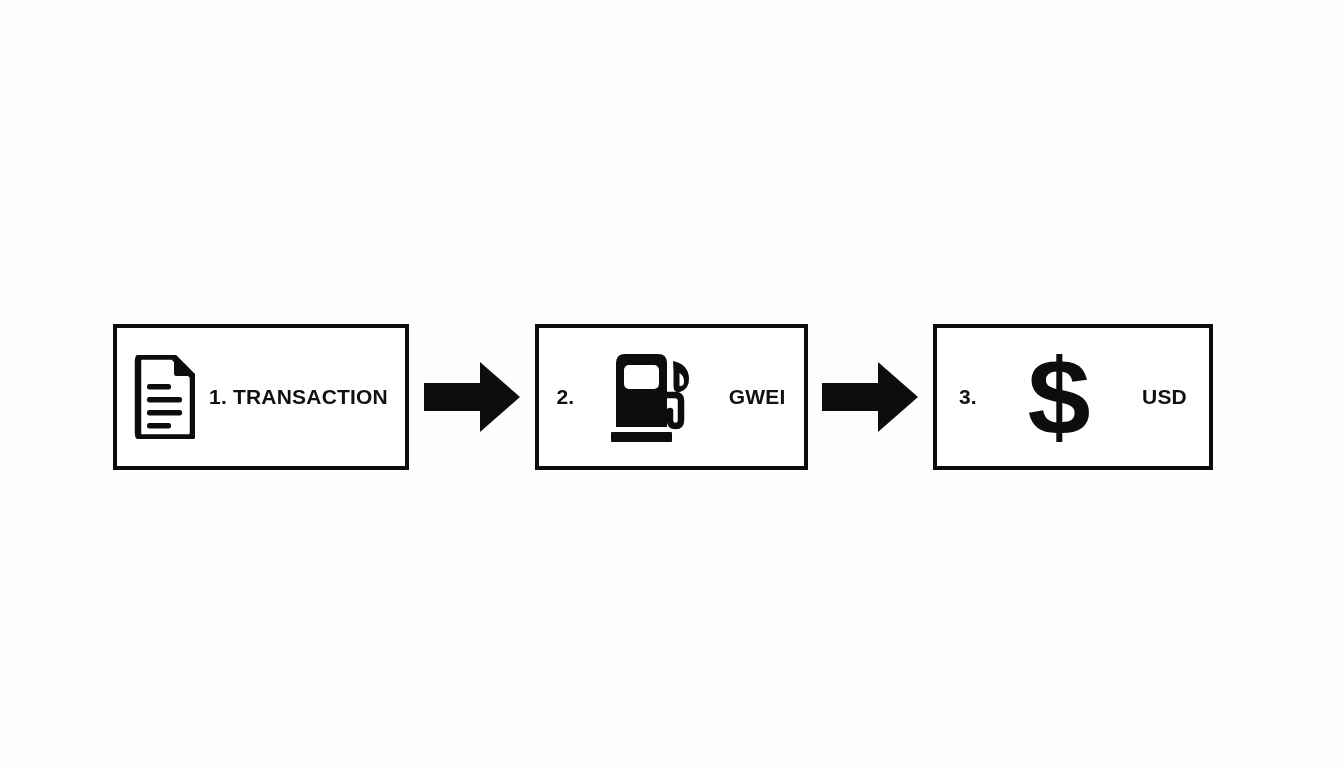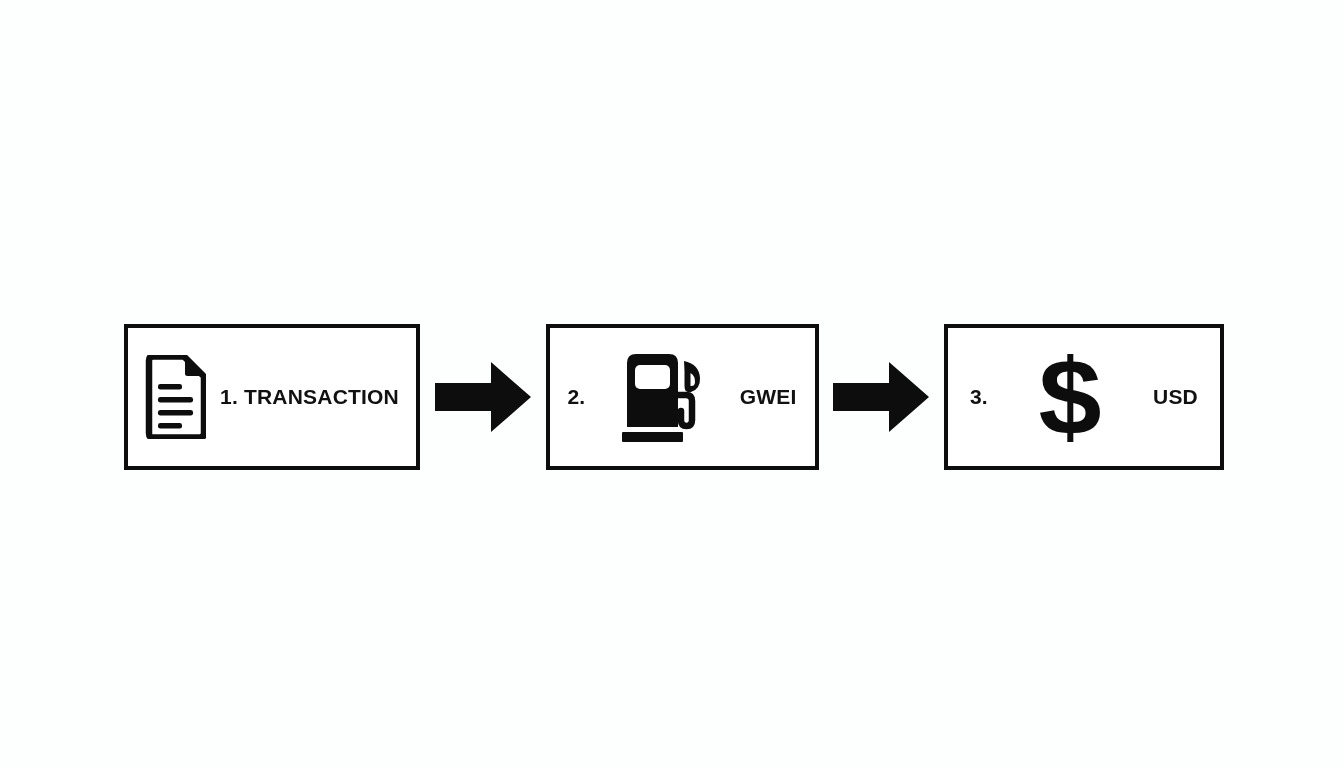--- a/index.html
+++ b/index.html
@@ -20,21 +20,21 @@
     position: absolute;
     left: 0; top: 0;
     width: 1344px;
     height: 768px;
     background: #fdfefe;
   }
 
   
   #flow {
     position: absolute;
-    left: 124px;
+    left: 113px;
     top: 324px;
     width: 1100px;
     height: 146px;
     display: flex;
     align-items: center;
     justify-content: space-between;
   }
 
   .step-box {
     box-sizing: border-box;

